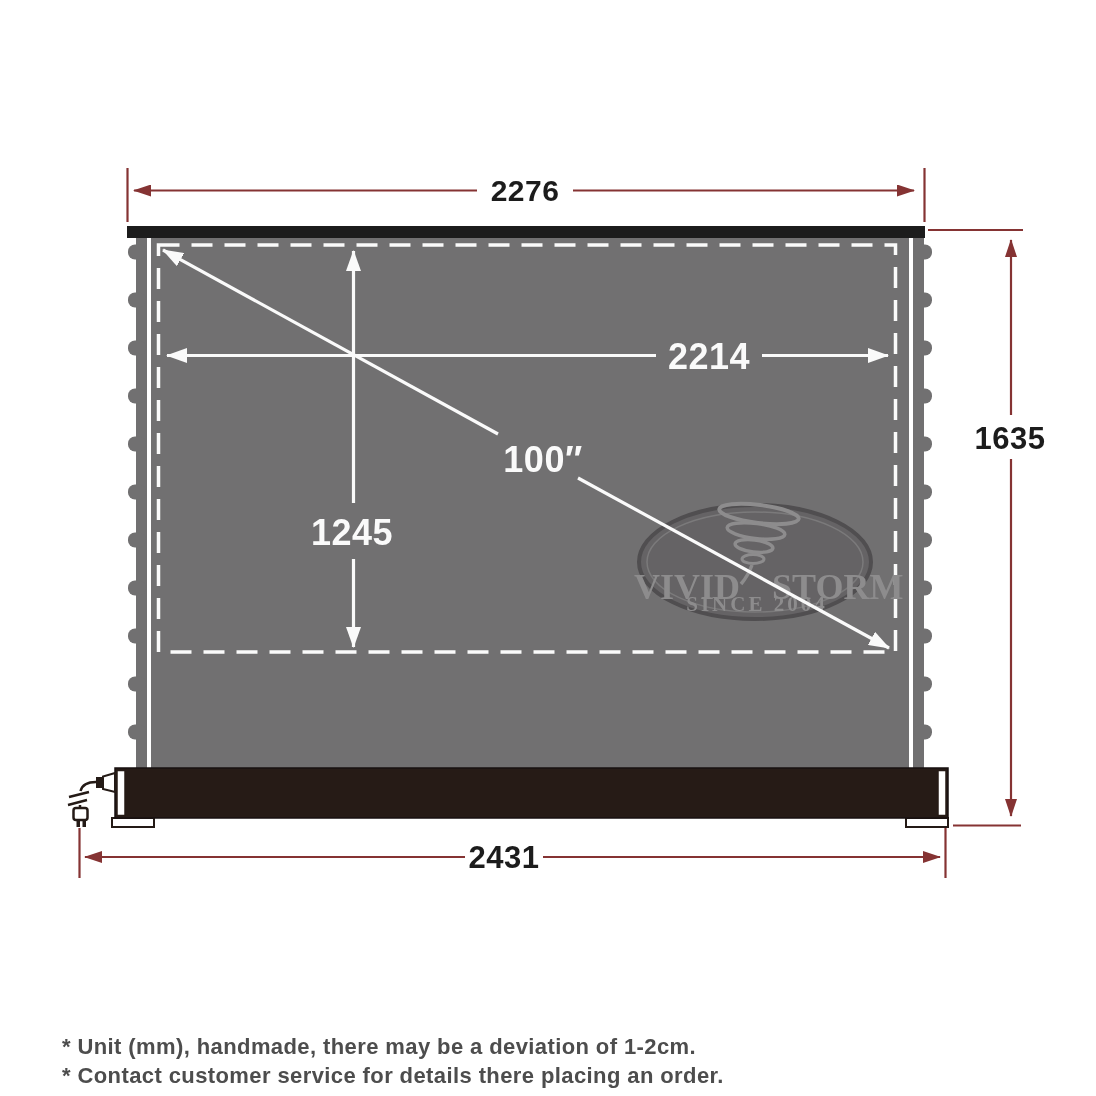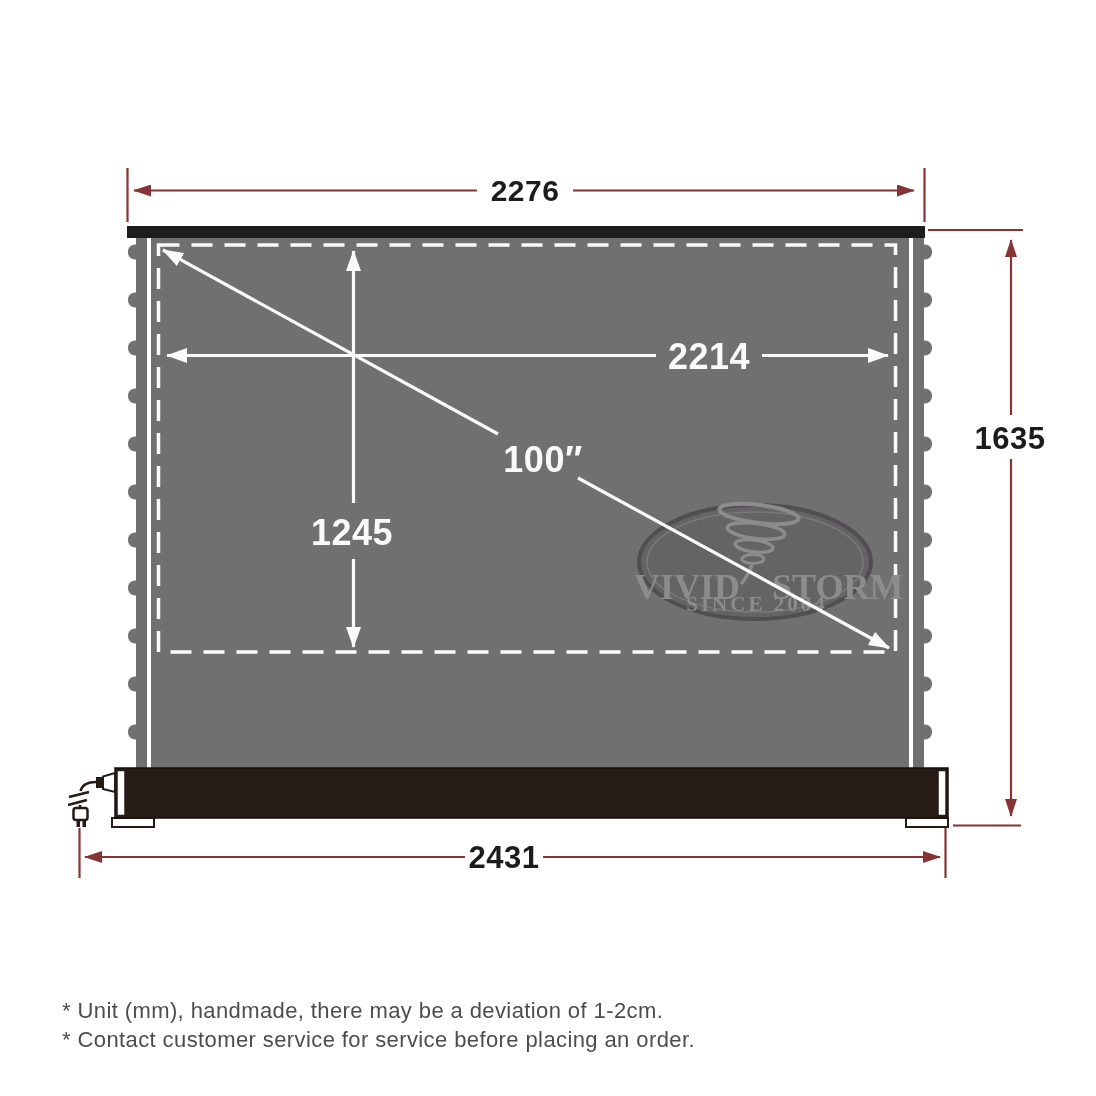--- a/index.html
+++ b/index.html
@@ -9,21 +9,21 @@
   }
   .canvas svg{position:absolute;left:0;top:0;}
   svg text{font-family:"Liberation Sans", sans-serif;}
   .dim-label{font-size:31px;font-weight:700;fill:#1c1c1c;letter-spacing:0.5px;}
   .dim-label-top{font-size:30px;}
   .white-label{font-size:36px;font-weight:700;fill:#fafafa;letter-spacing:0.5px;}
   .logo-word{font-family:"Liberation Serif", serif;font-weight:700;font-size:36px;fill:#8d8c8d;letter-spacing:0px;}
   .logo-tagline{font-family:"Liberation Serif", serif;font-weight:700;font-size:21px;fill:#8d8c8d;letter-spacing:3px;}
   .footnote{
     position:absolute;left:62px;font-size:22px;color:#4d4d4d;
-    letter-spacing:0.4px;font-weight:400;white-space:nowrap;
+    letter-spacing:0.4px;font-weight:700;white-space:nowrap;margin-top:36px;
   }
   .footnote-1{top:998px;}
   .footnote-2{top:1027px;}
 </style>
 </head>
 <body>
 
 <div class="canvas">
 
   <svg width="1096" height="1096" viewBox="0 0 1096 1096">
@@ -136,14 +136,14 @@
       <line x1="465" y1="857" x2="85" y2="857" marker-end="url(#arr-m)"></line>
       <line x1="543" y1="857" x2="940" y2="857" marker-end="url(#arr-m)"></line>
     </g>
 
     <text x="525" y="201" text-anchor="middle" class="dim-label dim-label-top">2276</text>
     <text x="1010" y="449" text-anchor="middle" class="dim-label">1635</text>
     <text x="504" y="868" text-anchor="middle" class="dim-label">2431</text>
   </svg>
 
   <div class="footnote footnote-1">* Unit (mm), handmade, there may be a deviation of 1-2cm.</div>
-  <div class="footnote footnote-2">* Contact customer service for service before placing an order.</div>
+  <div class="footnote footnote-2">* Contact customer service for details there placing an order.</div>
 </div>
 
 </body></html>

